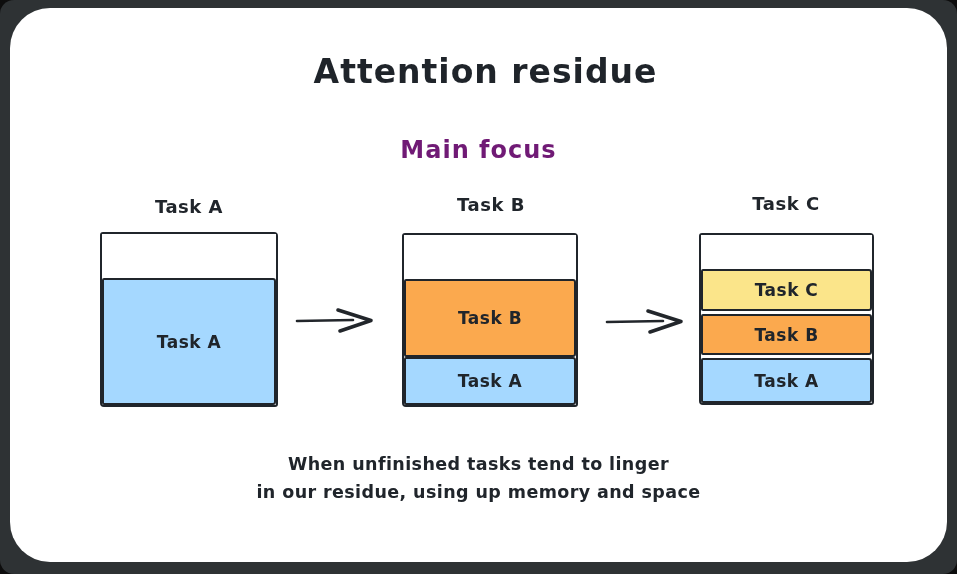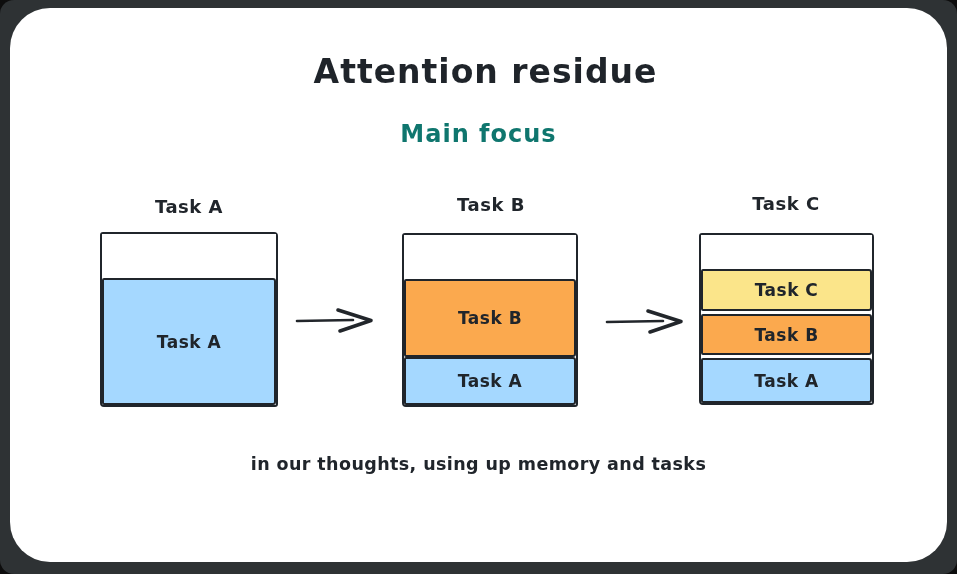--- a/index.html
+++ b/index.html
@@ -24,25 +24,25 @@
   }
   .title {
     position: absolute; top: 44px; left: 0; right: 0;
     text-align: center;
     font-size: 33px; font-weight: 700;
     letter-spacing: 1px;
     color: #1f242a;
     padding-left: 14px;
   }
   .subtitle {
-    position: absolute; top: 112px; left: 0; right: 0;
+    position: absolute; top: 128px; left: 0; right: 0;
     text-align: center;
     font-size: 24px; font-weight: 700;
     letter-spacing: 1px;
-    color: #0f766e;
+    color: #701a75;
   }
   .stage-label {
     position: absolute;
     width: 178px;
     text-align: center;
     font-size: 18px; font-weight: 700;
     letter-spacing: 0.5px;
     color: #20252b;
   }
   .bucket {
@@ -124,17 +124,18 @@
       </div>
       <div class="segment seg-gap" style="height: 41px; background: rgb(251, 169, 78);">
         <span>Task B</span>
       </div>
       <div class="segment fill" style="background: rgb(165, 216, 255);">
         <span>Task A</span>
       </div>
     </div>
 
     <div class="caption">
-      <div>in our thoughts, using up memory and tasks</div>
+      <div>When unfinished tasks tend to linger</div>
+      <div>in our residue, using up memory and space</div>
     </div>
 
   </div>
 </div>
 
 </body></html>

